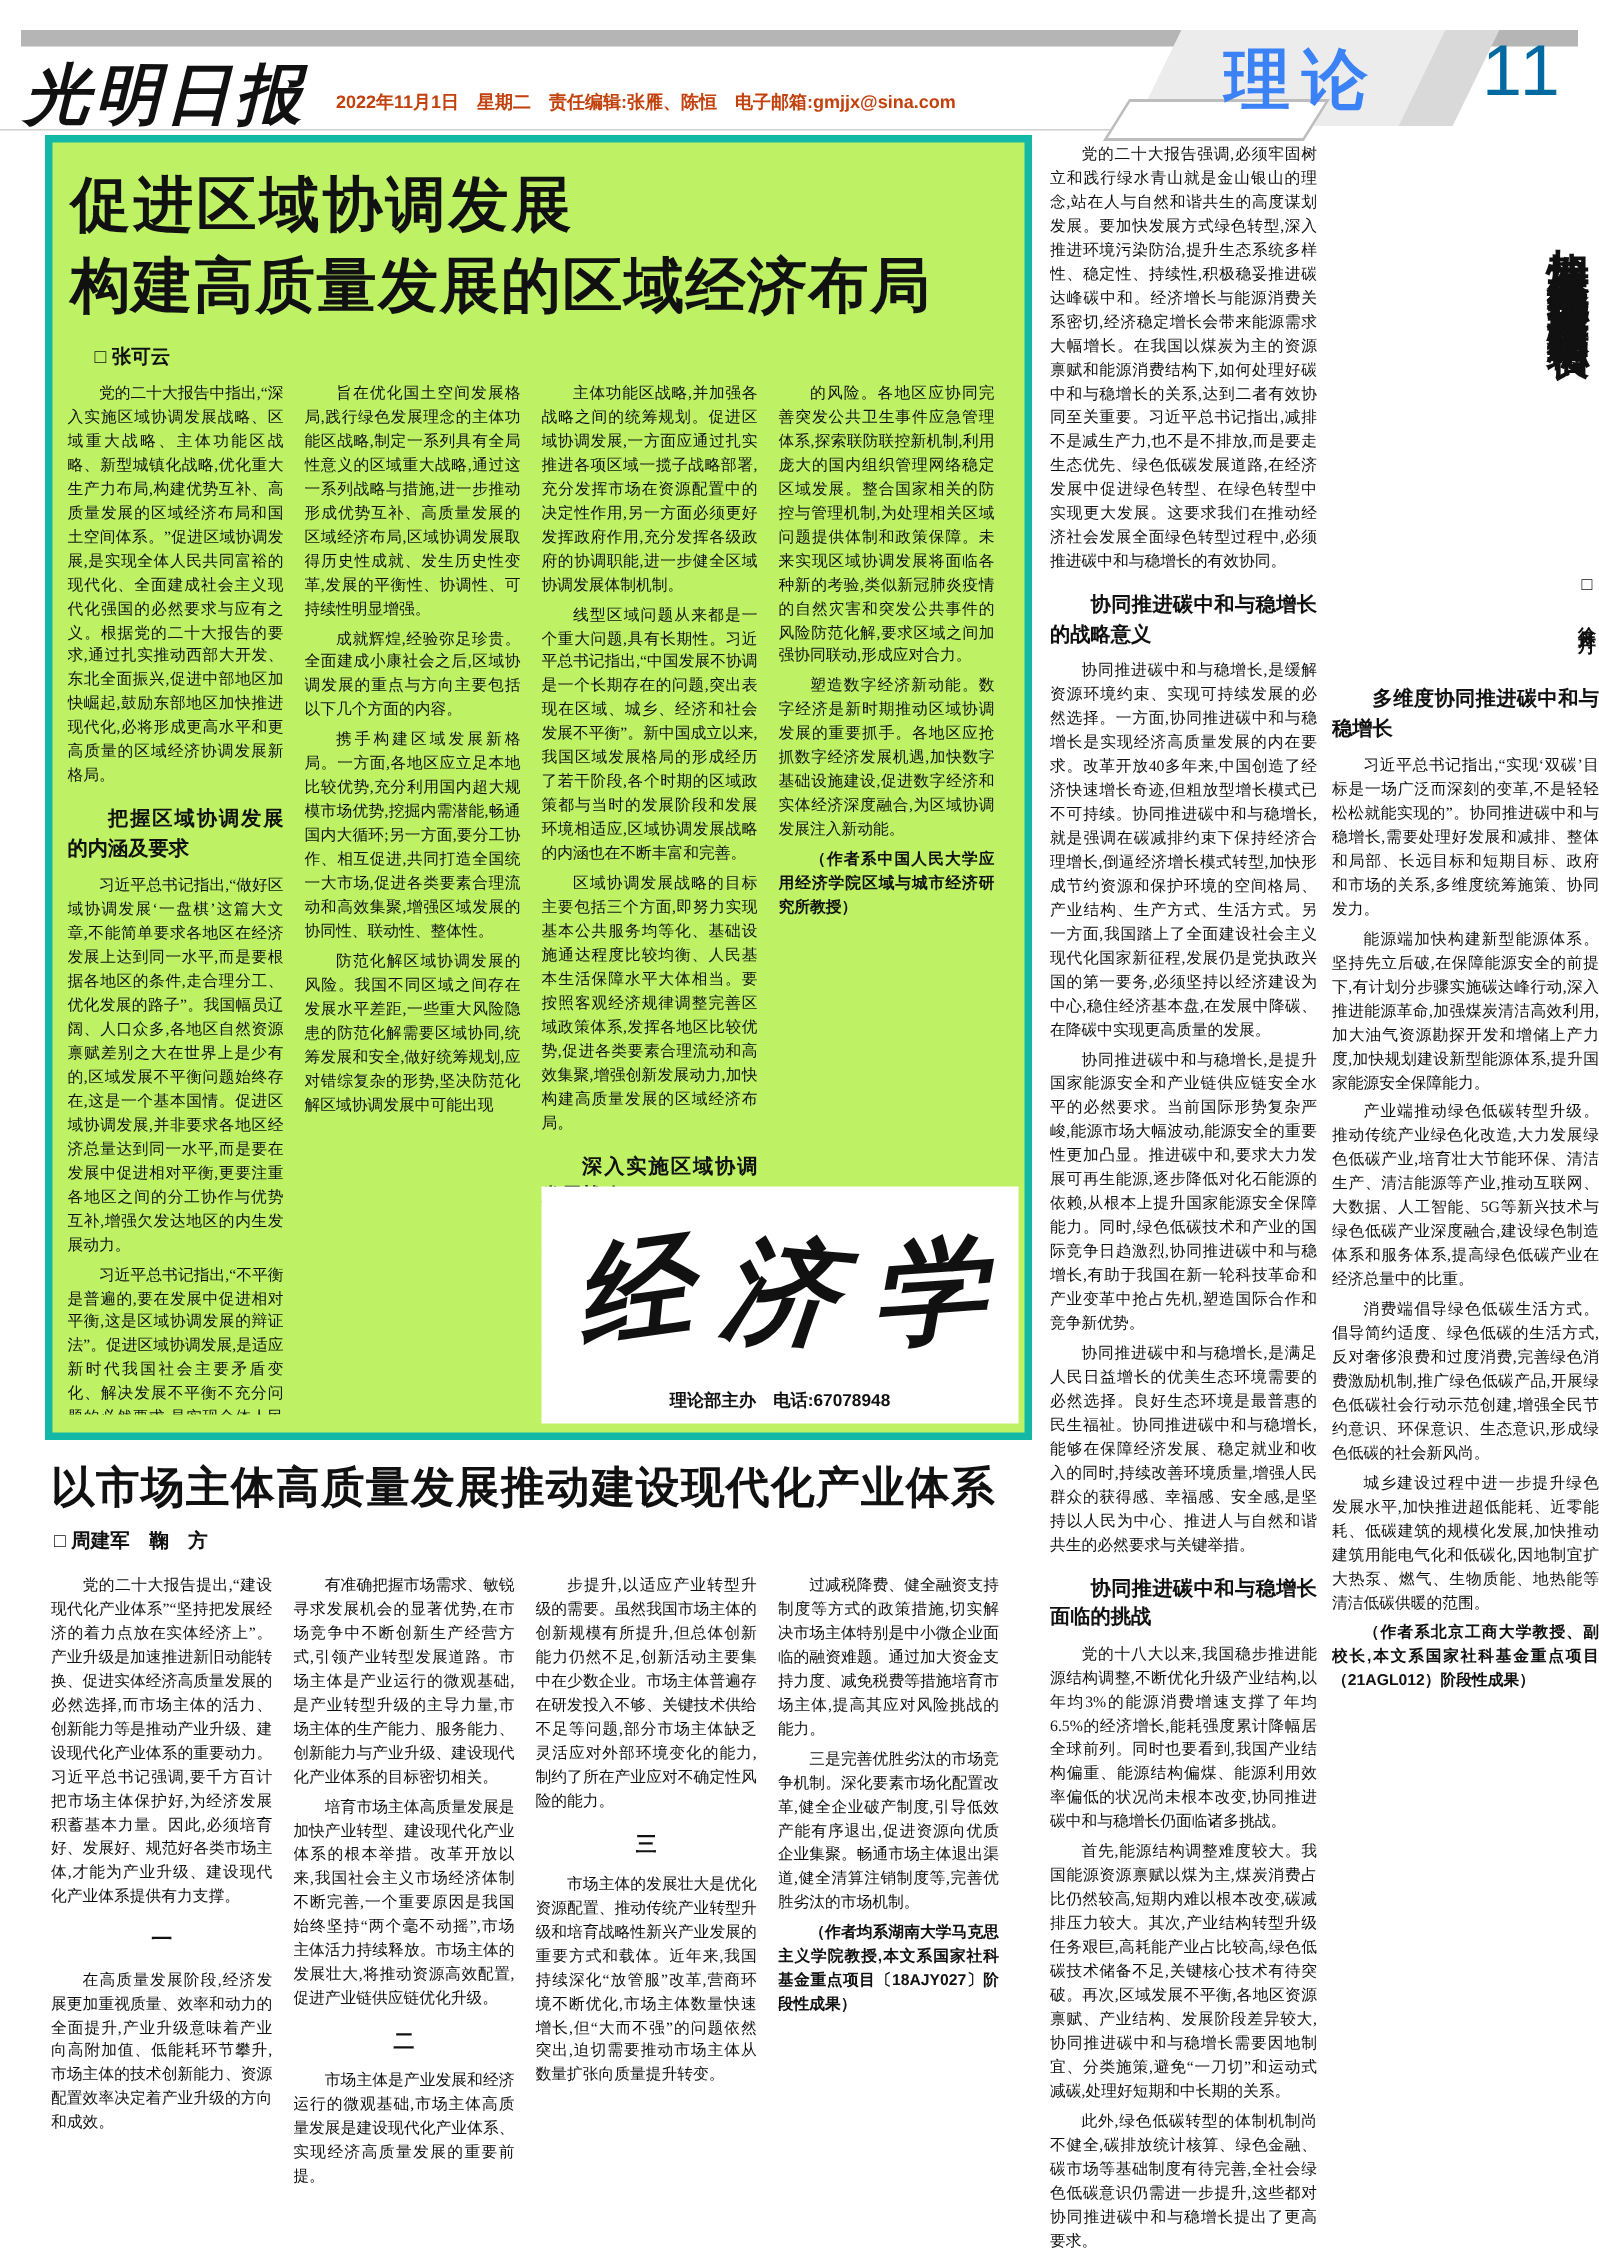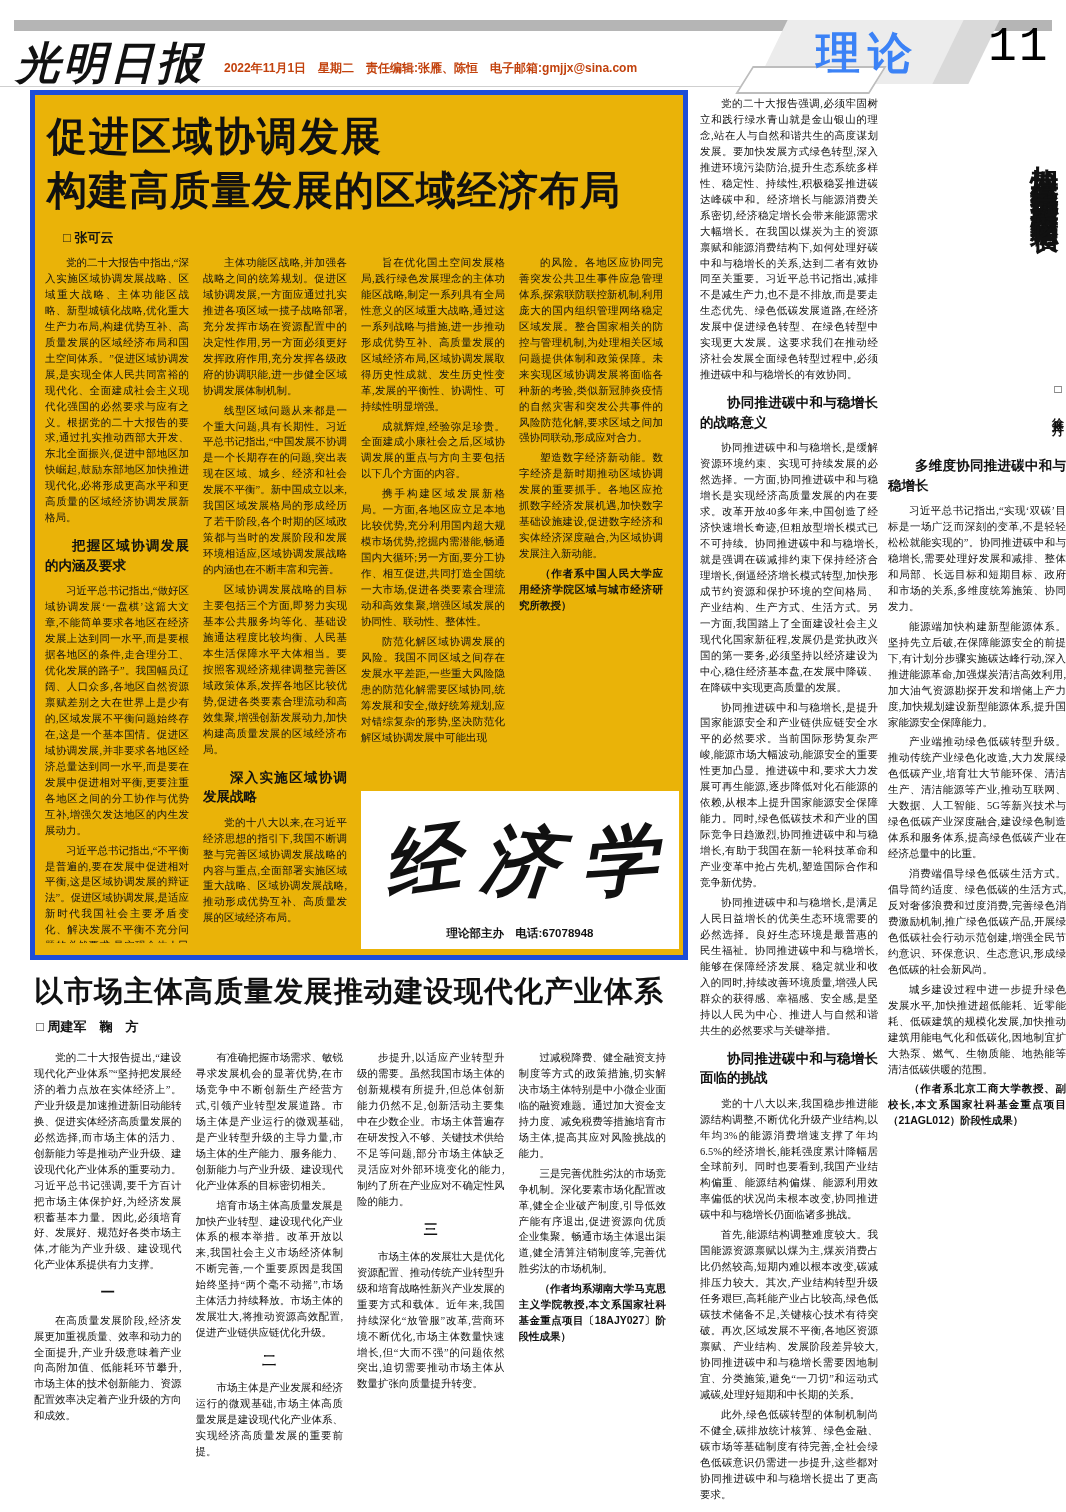--- a/index.html
+++ b/index.html
@@ -12,24 +12,24 @@
     letter-spacing:3px;white-space:nowrap;}
   .dateline{left:224px;top:60px;font-size:12px;font-weight:bold;color:#c2410c;
     font-family:"Liberation Sans","DejaVu Sans",sans-serif;white-space:nowrap;}
   .masthead-rule{left:0;top:86px;width:744px;height:1px;background:#cfcfcf;}
   .shape1{left:772px;top:20px;width:198px;height:64px;background:#ececec;transform:skewX(-26deg);}
   .shape2{left:948px;top:20px;width:36px;height:64px;background:#d9d9d9;transform:skewX(-26deg);}
   .tab-outline{left:744px;top:66px;width:130px;height:24px;background:#fff;
     border:2px solid #bdbdbd;transform:skewX(-32deg);}
   .section-label{left:816px;top:24px;font-size:44px;font-weight:900;color:#3b82f6;
     letter-spacing:8px;font-family:"Liberation Sans","DejaVu Sans",sans-serif;}
-  .page-number{left:988px;top:20px;font-size:48px;color:#000000;letter-spacing:2px;
-    font-family:Liberation Mono, monospace;}
+  .page-number{left:988px;top:20px;font-size:48px;color:#0369a1;letter-spacing:2px;
+    font-family:Liberation Sans, sans-serif;}
   
-  .red-box{left:30px;top:90px;width:648px;height:860px;border:5px solid #1d4ed8;background:#eab308;}
+  .red-box{left:30px;top:90px;width:648px;height:860px;border:5px solid #14b8a6;background:#bef264;}
   .lead-h1{left:12px;top:14px;font-size:40px;font-weight:900;letter-spacing:2px;white-space:nowrap;}
   .lead-h2{left:12px;top:68px;font-size:40px;font-weight:900;letter-spacing:1px;white-space:nowrap;}
   .lead-byline{left:15px;top:134px;font-size:13px;font-weight:bold;
     font-family:"Liberation Sans","DejaVu Sans",sans-serif;padding-left:13px;}
   .lead-cols{left:10px;top:160px;width:618px;height:688px;display:flex;gap:14px;overflow:hidden;}
   
   .col{flex:1 1 0;overflow:hidden;text-align:justify;font-size:10.5px;line-height:1.52;}
   .col p{margin:0 0 4px;text-indent:2em;}
   .col .subhead{font-weight:bold;font-size:13.5px;line-height:1.45;text-indent:2em;
     margin:10px 0 8px;font-family:Liberation Sans, sans-serif;}
@@ -82,32 +82,32 @@
   <div class="abs lead-h1">促进区域协调发展</div>
   <div class="abs lead-h2">构建高质量发展的区域经济布局</div>
   <div class="abs lead-byline">□ 张可云</div>
   <div class="abs lead-cols">
     <div class="col">
         <p>党的二十大报告中指出,“深入实施区域协调发展战略、区域重大战略、主体功能区战略、新型城镇化战略,优化重大生产力布局,构建优势互补、高质量发展的区域经济布局和国土空间体系。”促进区域协调发展,是实现全体人民共同富裕的现代化、全面建成社会主义现代化强国的必然要求与应有之义。根据党的二十大报告的要求,通过扎实推动西部大开发、东北全面振兴,促进中部地区加快崛起,鼓励东部地区加快推进现代化,必将形成更高水平和更高质量的区域经济协调发展新格局。</p>
         <p class="subhead">把握区域协调发展的内涵及要求</p>
         <p>习近平总书记指出,“做好区域协调发展‘一盘棋’这篇大文章,不能简单要求各地区在经济发展上达到同一水平,而是要根据各地区的条件,走合理分工、优化发展的路子”。我国幅员辽阔、人口众多,各地区自然资源禀赋差别之大在世界上是少有的,区域发展不平衡问题始终存在,这是一个基本国情。促进区域协调发展,并非要求各地区经济总量达到同一水平,而是要在发展中促进相对平衡,更要注重各地区之间的分工协作与优势互补,增强欠发达地区的内生发展动力。</p>
         <p>习近平总书记指出,“不平衡是普遍的,要在发展中促进相对平衡,这是区域协调发展的辩证法”。促进区域协调发展,是适应新时代我国社会主要矛盾变化、解决发展不平衡不充分问题的必然要求,是实现全体人民共同富裕的必由之路。</p>
       </div>
+    <div class="col h-545">
+        <p>旨在优化国土空间发展格局,践行绿色发展理念的主体功能区战略,制定一系列具有全局性意义的区域重大战略,通过这一系列战略与措施,进一步推动形成优势互补、高质量发展的区域经济布局,区域协调发展取得历史性成就、发生历史性变革,发展的平衡性、协调性、可持续性明显增强。</p>
+        <p>成就辉煌,经验弥足珍贵。全面建成小康社会之后,区域协调发展的重点与方向主要包括以下几个方面的内容。</p>
+        <p>携手构建区域发展新格局。一方面,各地区应立足本地比较优势,充分利用国内超大规模市场优势,挖掘内需潜能,畅通国内大循环;另一方面,要分工协作、相互促进,共同打造全国统一大市场,促进各类要素合理流动和高效集聚,增强区域发展的协同性、联动性、整体性。</p>
+        <p>防范化解区域协调发展的风险。我国不同区域之间存在发展水平差距,一些重大风险隐患的防范化解需要区域协同,统筹发展和安全,做好统筹规划,应对错综复杂的形势,坚决防范化解区域协调发展中可能出现</p>
+      </div>
     <div class="col">
         <p>主体功能区战略,并加强各战略之间的统筹规划。促进区域协调发展,一方面应通过扎实推进各项区域一揽子战略部署,充分发挥市场在资源配置中的决定性作用,另一方面必须更好发挥政府作用,充分发挥各级政府的协调职能,进一步健全区域协调发展体制机制。</p>
         <p>线型区域问题从来都是一个重大问题,具有长期性。习近平总书记指出,“中国发展不协调是一个长期存在的问题,突出表现在区域、城乡、经济和社会发展不平衡”。新中国成立以来,我国区域发展格局的形成经历了若干阶段,各个时期的区域政策都与当时的发展阶段和发展环境相适应,区域协调发展战略的内涵也在不断丰富和完善。</p>
         <p>区域协调发展战略的目标主要包括三个方面,即努力实现基本公共服务均等化、基础设施通达程度比较均衡、人民基本生活保障水平大体相当。要按照客观经济规律调整完善区域政策体系,发挥各地区比较优势,促进各类要素合理流动和高效集聚,增强创新发展动力,加快构建高质量发展的区域经济布局。</p>
         <p class="subhead">深入实施区域协调发展战略</p>
         <p>党的十八大以来,在习近平经济思想的指引下,我国不断调整与完善区域协调发展战略的内容与重点,全面部署实施区域重大战略、区域协调发展战略,推动形成优势互补、高质量发展的区域经济布局。</p>
-      </div>
-    <div class="col h-545">
-        <p>旨在优化国土空间发展格局,践行绿色发展理念的主体功能区战略,制定一系列具有全局性意义的区域重大战略,通过这一系列战略与措施,进一步推动形成优势互补、高质量发展的区域经济布局,区域协调发展取得历史性成就、发生历史性变革,发展的平衡性、协调性、可持续性明显增强。</p>
-        <p>成就辉煌,经验弥足珍贵。全面建成小康社会之后,区域协调发展的重点与方向主要包括以下几个方面的内容。</p>
-        <p>携手构建区域发展新格局。一方面,各地区应立足本地比较优势,充分利用国内超大规模市场优势,挖掘内需潜能,畅通国内大循环;另一方面,要分工协作、相互促进,共同打造全国统一大市场,促进各类要素合理流动和高效集聚,增强区域发展的协同性、联动性、整体性。</p>
-        <p>防范化解区域协调发展的风险。我国不同区域之间存在发展水平差距,一些重大风险隐患的防范化解需要区域协同,统筹发展和安全,做好统筹规划,应对错综复杂的形势,坚决防范化解区域协调发展中可能出现</p>
       </div>
     <div class="col h-545">
         <p>的风险。各地区应协同完善突发公共卫生事件应急管理体系,探索联防联控新机制,利用庞大的国内组织管理网络稳定区域发展。整合国家相关的防控与管理机制,为处理相关区域问题提供体制和政策保障。未来实现区域协调发展将面临各种新的考验,类似新冠肺炎疫情的自然灾害和突发公共事件的风险防范化解,要求区域之间加强协同联动,形成应对合力。</p>
         <p>塑造数字经济新动能。数字经济是新时期推动区域协调发展的重要抓手。各地区应抢抓数字经济发展机遇,加快数字基础设施建设,促进数字经济和实体经济深度融合,为区域协调发展注入新动能。</p>
         <p class="attr">（作者系中国人民大学应用经济学院区域与城市经济研究所教授）</p>
       </div>
   </div>
   <div class="abs calli">
     <div class="calli-chars">
       <span class="c1">经</span>

